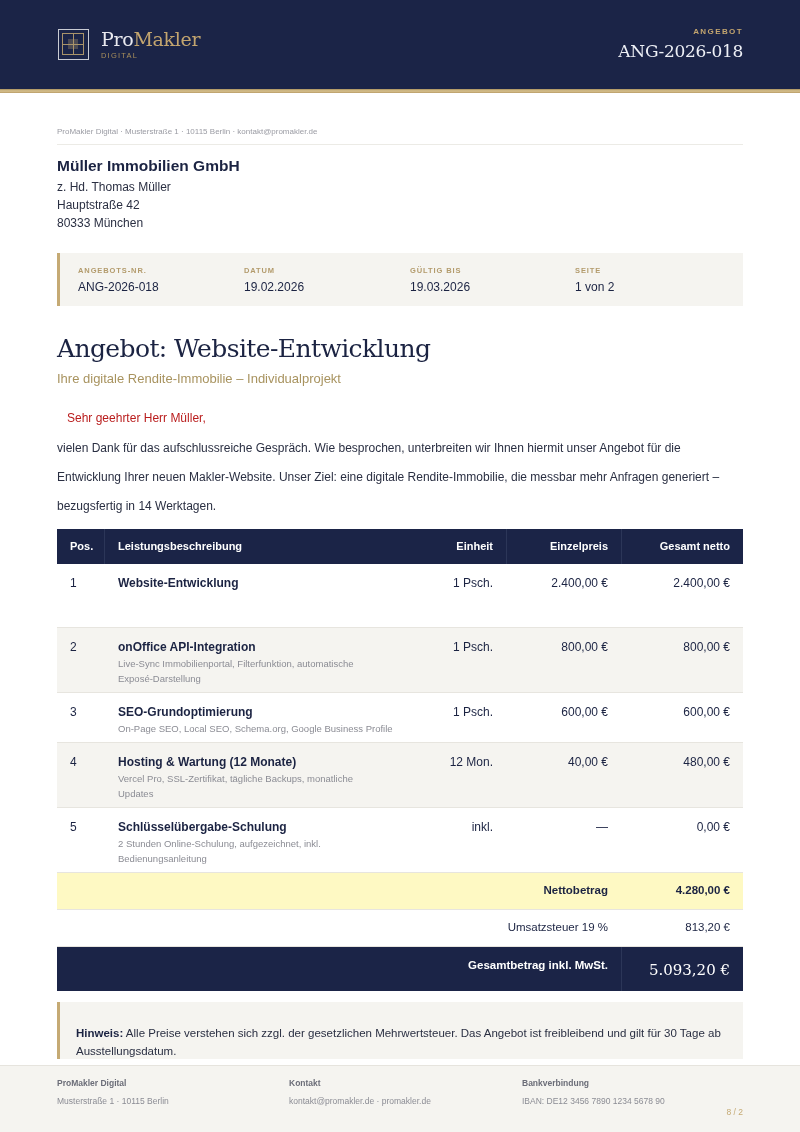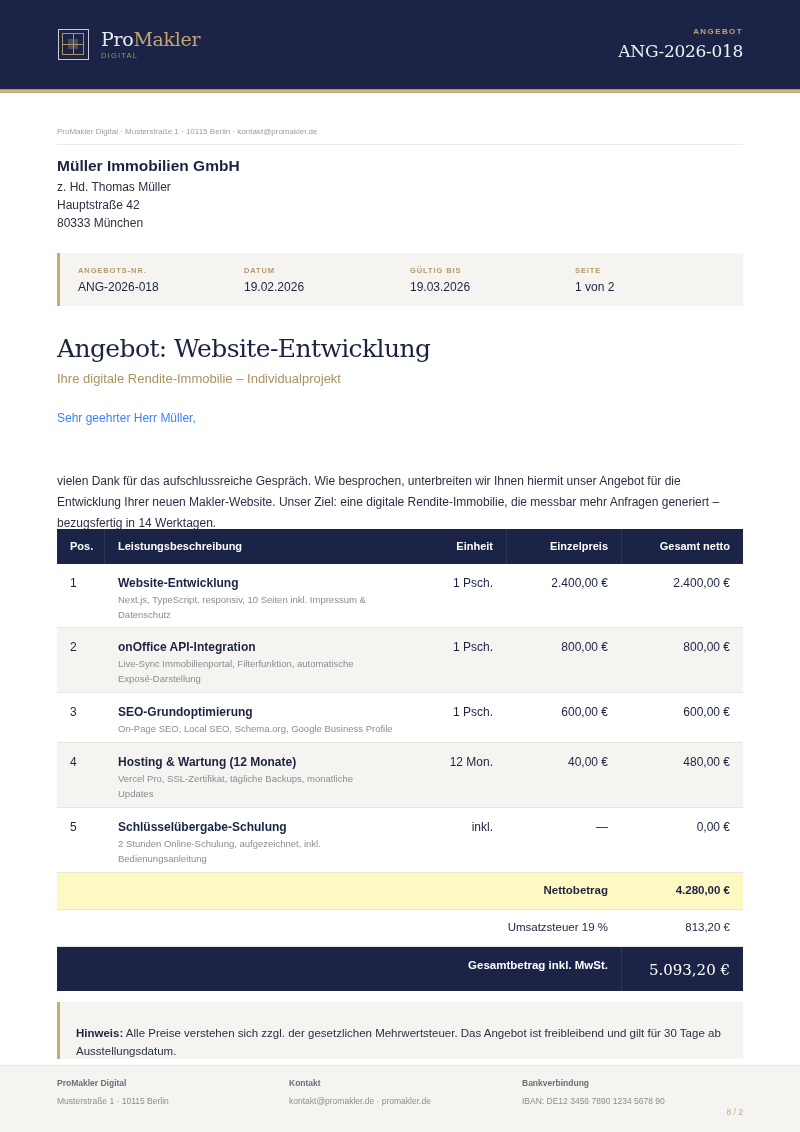--- a/index.html
+++ b/index.html
@@ -31,22 +31,22 @@
   .recipient-line { position: absolute; left: 57px; font-size: 12px; color: #2a2f42; }
 
   .meta-box { position: absolute; left: 57px; top: 253px; width: 686px; height: 53px; background: #f5f4f0; border-left: 3px solid #c5aa74; }
   .meta-col { position: absolute; top: 13px; }
   .meta-label { font-size: 7.5px; font-weight: bold; letter-spacing: 0.9px; color: #b39b6c; }
   .meta-value { margin-top: 5px; font-size: 12px; color: #1b2342; }
 
   .title { position: absolute; left: 57px; top: 334px; font-family: "DejaVu Serif", "Liberation Serif", serif; font-size: 25px; color: #1b2342; letter-spacing: -0.6px; }
   .subtitle { position: absolute; left: 57px; top: 371px; font-size: 13px; color: #a8935f; }
 
-  .greeting { position: absolute; left: 57px; top: 411px; font-size: 12px; color: #3b82f6; }
-  .intro { position: absolute; left: 57px; top: 471px; width: 690px; font-size: 12px; line-height: 21px; color: #2a2f42; }
+  .greeting { position: absolute; left: 67px; top: 411px; font-size: 12px; color: #b91c1c; }
+  .intro { position: absolute; left: 57px; top: 434px; width: 690px; font-size: 12px; line-height: 29px; color: #2a2f42; }
 
   .table { position: absolute; left: 57px; top: 529px; width: 686px; }
   .thead { position: relative; height: 35px; background: #1b2447; color: #ffffff; font-size: 11px; font-weight: bold; }
   .th { position: absolute; top: 0; height: 35px; line-height: 35px; }
   .th-sep { position: absolute; top: 0; width: 1px; height: 35px; background: #2c3658; }
   .row { position: relative; border-bottom: 1px solid #e7e5df; }
   .row.alt { background: #f5f4f0; }
   .cell { position: absolute; top: 12px; font-size: 12px; color: #1b2342; }
   .cell.right { text-align: right; }
   .item-title { font-weight: bold; font-size: 12px; color: #1b2342; }
@@ -131,21 +131,20 @@
     <div class="th-sep" style="left:449px"></div>
     <div class="th" style="right:135px">Einzelpreis</div>
     <div class="th-sep" style="left:564px"></div>
     <div class="th" style="right:13px">Gesamt netto</div>
   </div>
 
   <div class="row" style="height:64px">
     <div class="cell" style="left:13px">1</div>
     <div class="cell" style="left:61px">
       <div class="item-title">Website-Entwicklung</div>
-      <div class="item-desc">Next.js, TypeScript, responsiv, 10 Seiten inkl. Impressum &amp; Datenschutz</div>
     </div>
     <div class="cell right" style="right:250px">1 Psch.</div>
     <div class="cell right" style="right:135px">2.400,00 €</div>
     <div class="cell right" style="right:13px">2.400,00 €</div>
   </div>
 
   <div class="row alt" style="height:65px">
     <div class="cell" style="left:13px">2</div>
     <div class="cell" style="left:61px">
       <div class="item-title">onOffice API-Integration</div>

